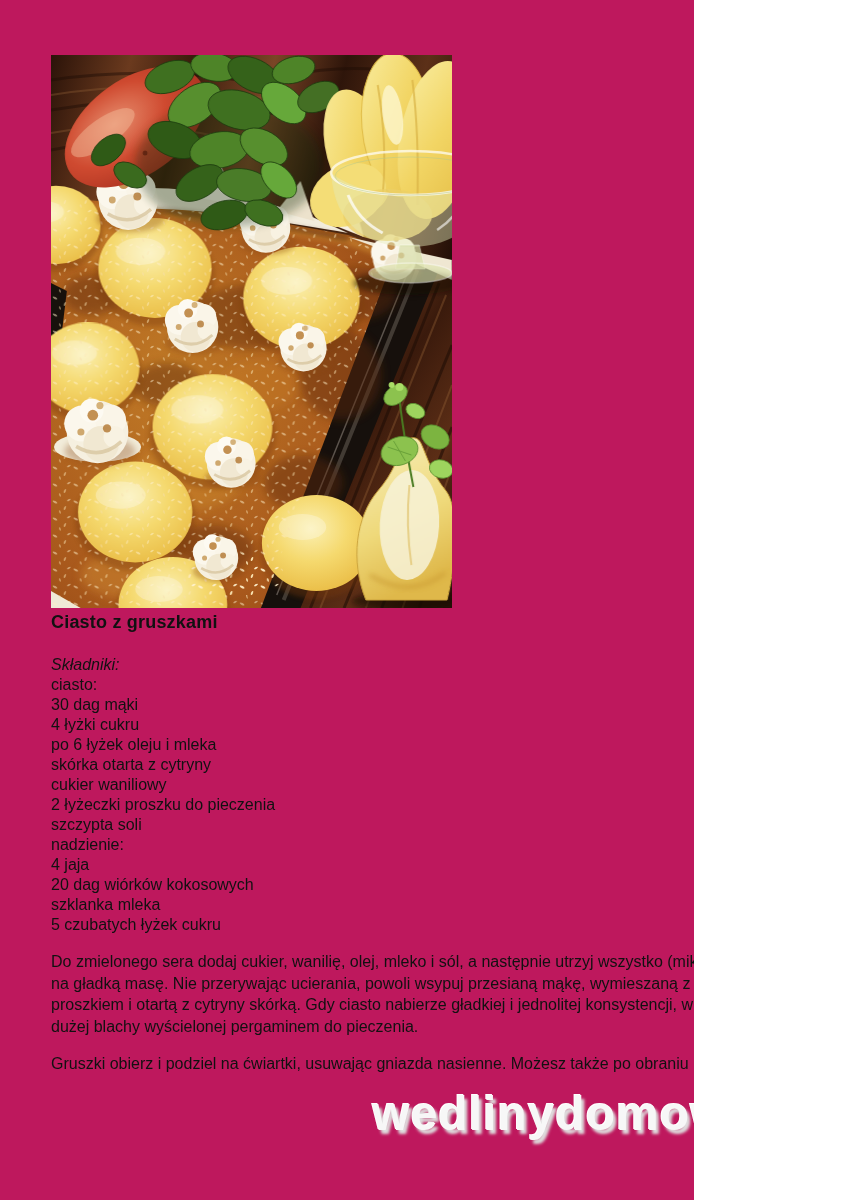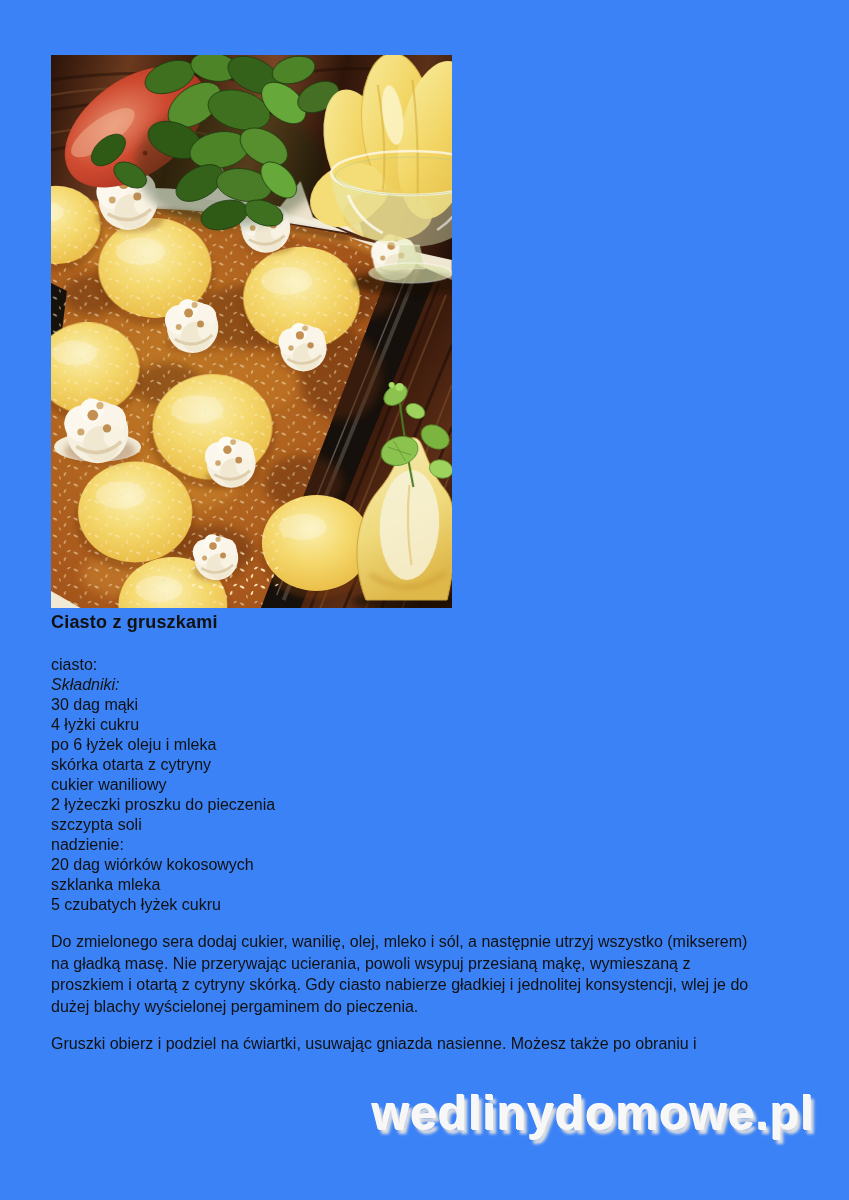--- a/index.html
+++ b/index.html
@@ -4,22 +4,22 @@
 <style>
   html, body {
     margin: 0; padding: 0;
     width: 849px; height: 1200px;
     background: #ffffff;
     font-family: "Liberation Sans", sans-serif;
     color: #111111;
   }
   .page {
     position: relative;
-    width: 849px; height: 1200px;
-    background: #3b82f6;
+    width: 694px; height: 1200px;
+    background: #be185d;
     overflow: hidden;
   }
   .photo-wrap {
     position: absolute;
     left: 51px; top: 55px;
     width: 401px; height: 553px;
     overflow: hidden;
   }
   .photo-wrap svg { display: block; }
   .content {
@@ -290,30 +290,31 @@
       </g>
       <circle cx="352" cy="332" r="4" fill="#aade66"></circle>
       <circle cx="344" cy="330" r="3" fill="#aade66"></circle>
       <path d="M340,392 L364,400 M346,386 L358,406" stroke="#5a9230" stroke-width="1" opacity="0.7"></path>
     </svg>
   </div>
 
   <div class="content">
     <h1 class="title">Ciasto z gruszkami</h1>
     <div>
+      <div class="ing heading">Składniki:</div>
       <div class="ing">ciasto:</div>
-      <div class="ing heading">Składniki:</div>
       <div class="ing">30 dag mąki</div>
       <div class="ing">4 łyżki cukru</div>
       <div class="ing">po 6 łyżek oleju i mleka</div>
       <div class="ing">skórka otarta z cytryny</div>
       <div class="ing">cukier waniliowy</div>
       <div class="ing">2 łyżeczki proszku do pieczenia</div>
       <div class="ing">szczypta soli</div>
       <div class="ing">nadzienie:</div>
+      <div class="ing">4 jaja</div>
       <div class="ing">20 dag wiórków kokosowych</div>
       <div class="ing">szklanka mleka</div>
       <div class="ing">5 czubatych łyżek cukru</div>
     </div>
     <p class="para">Do zmielonego sera dodaj cukier, wanilię, olej, mleko i sól, a następnie utrzyj wszystko (mikserem) na gładką masę. Nie przerywając ucierania, powoli wsypuj przesianą mąkę, wymieszaną z proszkiem i otartą z cytryny skórką. Gdy ciasto nabierze gładkiej i jednolitej konsystencji, wlej je do dużej blachy wyścielonej pergaminem do pieczenia.</p>
     <p class="para second">Gruszki obierz i podziel na ćwiartki, usuwając gniazda nasienne. Możesz także po obraniu i</p>
   </div>
 
   <div class="watermark">wedlinydomowe.pl</div>
 

